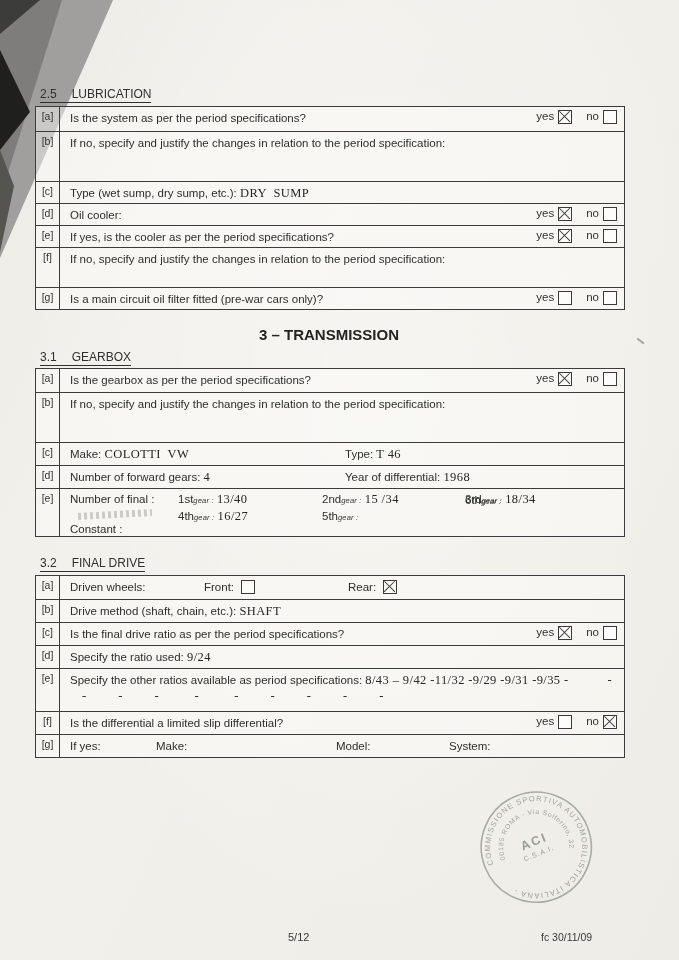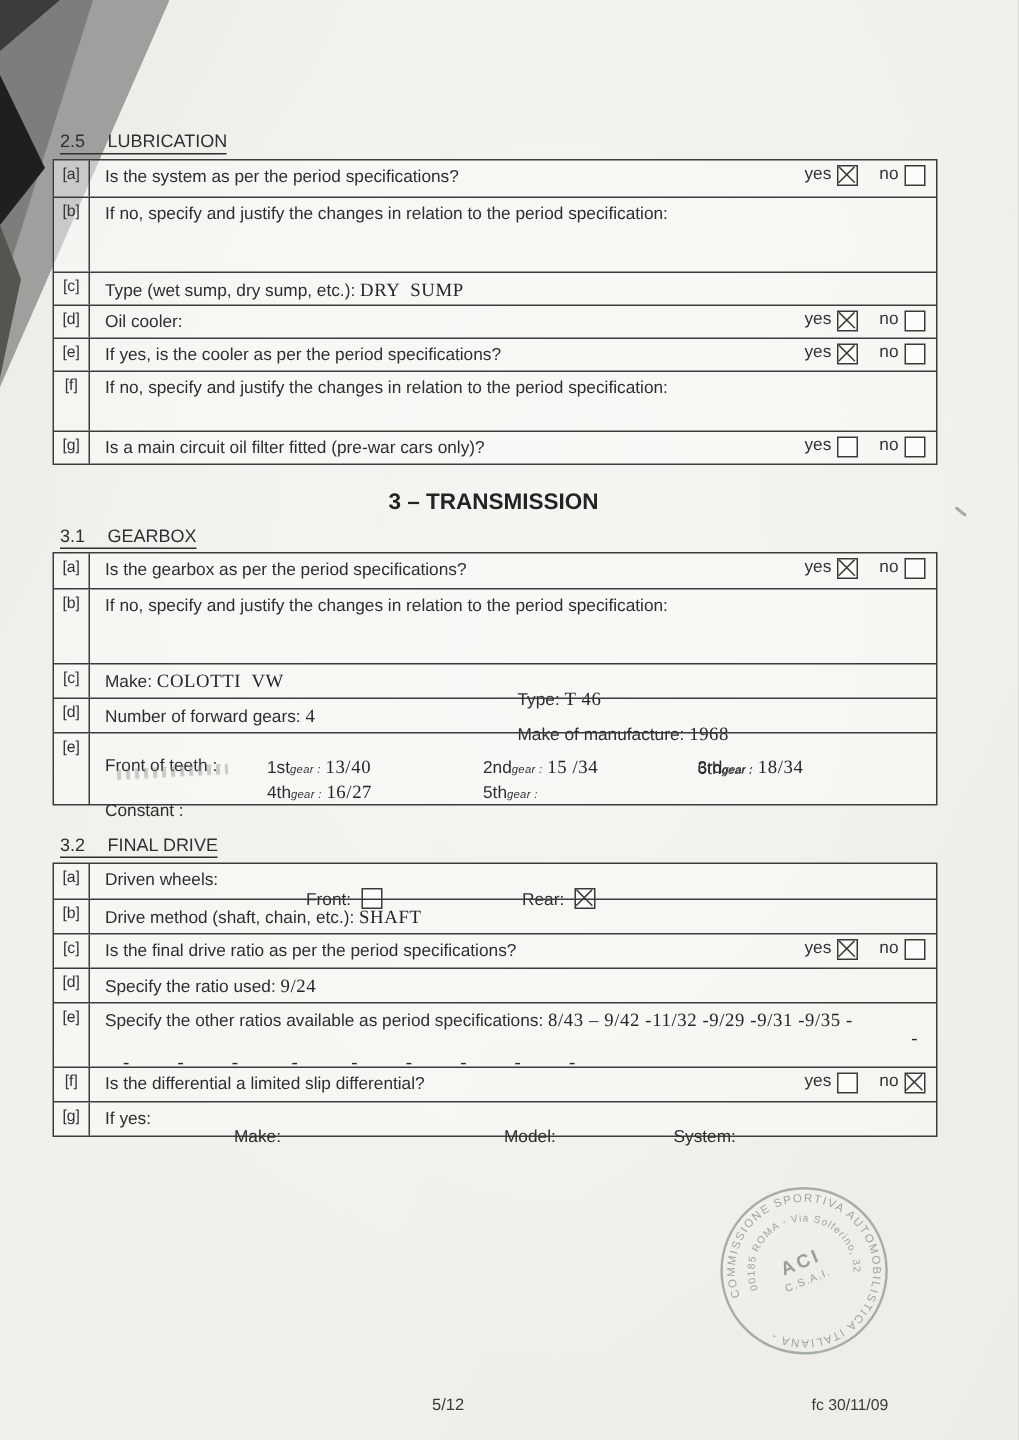--- a/index.html
+++ b/index.html
@@ -25,21 +25,21 @@
   .tag{flex:0 0 23px;border-right:1.2px solid #3c3c3c;text-align:center;font-size:10.5px;padding-top:3px;color:#333;}
   .cnt{flex:1;position:relative;padding:4px 8px 0 10px;font-size:11.5px;line-height:14px;}
   .h22{height:22px}.h23{height:23px}.h24{height:24px}.h40{height:40px}.h43{height:43px}.h48{height:48px}.h50{height:50px}
   .yn{position:absolute;top:3px;right:7px;display:flex;font-size:11.5px;color:#333;}
   .yn .lbl{margin-right:4px;}
   .yn .sp{display:inline-block;width:14px;}
   .cb{display:inline-block;width:14px;height:14px;border:1.6px solid #3a3a3a;background:#fcfcfa;position:relative;box-sizing:border-box;}
   .cb.checked::before,.cb.checked::after{content:"";position:absolute;left:-2px;top:4.6px;width:15px;height:1.4px;background:#3a3a3a;}
   .cb.checked::before{transform:rotate(45deg);}
   .cb.checked::after{transform:rotate(-45deg);}
-  .at{position:absolute;white-space:nowrap;margin-top:12px;}
+  .at{position:absolute;white-space:nowrap;}
   .gsub{font-size:7.5px;color:#333;letter-spacing:0.2px;font-style:italic;}
   .smudge{position:absolute;width:74px;height:7px;opacity:.4;filter:blur(.4px);transform:rotate(-3deg);
     background:repeating-linear-gradient(92deg,#8a8a86 0 3px,transparent 3px 6px);}
   .pmark{position:absolute;width:9px;height:2px;background:#6f6f6b;opacity:.55;transform:rotate(38deg);border-radius:2px;}
   .stamp{position:absolute;left:476px;top:786px;transform:rotate(-22deg);opacity:.85;}
   .ftr{position:absolute;top:931px;font-size:11px;color:#3a3a3a;}
   .pre{white-space:pre;}
 </style>
 </head>
 <body>
@@ -158,29 +158,29 @@
           <span class="serif">T 46</span>
         </span>
       </div>
     </div>
     <div class="row h23">
       <div class="tag">[d]</div>
       <div class="cnt">
         <span>Number of forward gears:</span>
         <span class="serif">4</span>
         <span class="at" style="left:285px;top:4px">
-          <span>Make of manufacture:</span>
+          <span>Year of differential:</span>
           <span class="serif">1968</span>
         </span>
       </div>
     </div>
     <div class="row h48">
       <div class="tag">[e]</div>
       <div class="cnt">
-        <span class="at" style="left:10px;top:3px">Front of teeth :</span>
+        <span class="at" style="left:10px;top:3px">Number of final :</span>
         <span class="at" style="left:118px;top:3px">
           <span>1st</span><span class="gsub">gear :</span>
           <span class="serif">13/40</span>
         </span>
         <span class="at" style="left:262px;top:3px">
           <span>2nd</span><span class="gsub">gear :</span>
           <span class="serif">15 /34</span>
         </span>
         <span class="at" style="left:405px;top:3px">
           <span>3rd</span><span class="gsub">gear :</span>

